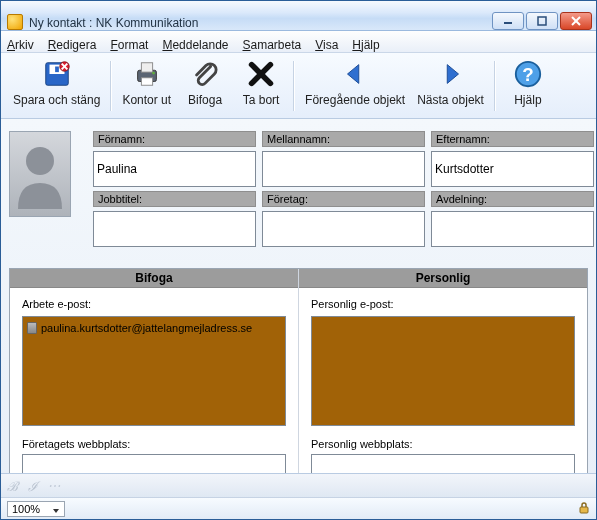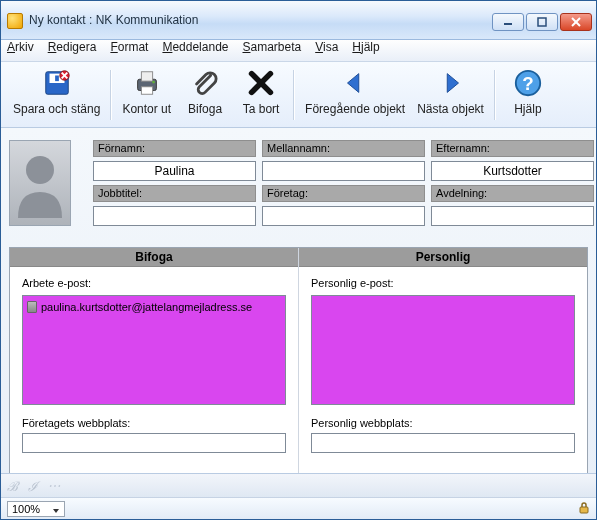--- a/index.html
+++ b/index.html
@@ -16,25 +16,25 @@
     width: 597px;
     height: 520px;
     background: #fff;
     border: 1px solid #2a5d97;
     position: relative;
     display: flex;
     flex-direction: column;
   }
   
   .titlebar {
-    height: 39px;
+    height: 30px;
     background: linear-gradient(#f6f9fd,#dbe9fb 40%,#c6dcf6 60%,#d9e8fa);
     border-bottom: 1px solid #9bb9de;
     display: flex;
-    align-items: flex-start;
+    align-items: flex-end;
     padding: 12px 4px 0 6px;
   }
   .titlebar .title-icon {
     width: 16px; height: 16px;
     margin-right: 6px;
     background: radial-gradient(circle at 30% 30%, #ffe27a, #f0a400);
     border:1px solid #b87a00;
     border-radius:2px;
   }
   .titlebar .title {
@@ -57,21 +57,21 @@
     border-color:#a8321c;
     color:#fff;
     font-weight:bold;
   }
   
   .menubar {
     height: 22px;
     background: linear-gradient(#fefefe,#e9eff8);
     border-bottom: 1px solid #cad7e8;
     display:flex;
-    align-items:flex-start;
+    align-items:flex-end;
     padding: 0 6px;
     gap: 14px;
   }
   .menubar span {
     color:#1a1a1a;
   }
   .menubar span::first-letter { text-decoration: underline; }
   
   .toolbar {
     height: 66px;
@@ -131,25 +131,24 @@
   .fldlabel {
     background:#a9a9a9;
     color:#000;
     padding:1px 4px;
     border:1px solid #8e8e8e;
     font-size:11px;
   }
   .fldinput {
     border:1px solid #7f8a97;
     background:#fff;
-    height:20px;
+    height:36px;
     padding:1px 3px;
     font-size:12px;
     font-family:inherit;
-    text-align:center;
   }
   .fldinput.combo {
     padding:0;
     display:flex;
   }
   .fldinput.combo .cval { flex:1; padding:1px 3px; }
   
   .tabs-wrap { margin-top: 22px; }
   .tabstrip {
     display:flex;
@@ -206,21 +205,21 @@
     display:flex;
     flex-direction:column;
   }
   .section-label {
     font-size:11px;
     color:#000;
     margin-bottom:6px;
   }
   .listbox {
     border:1px solid #7f8a97;
-    background:#d946ef;
+    background:#a16207;
     height: 110px;
     padding: 4px;
     font-size:11px;
     overflow:hidden;
   }
   .listbox .row {
     display:flex;
     align-items:center;
     gap:4px;
     padding:1px 0;

